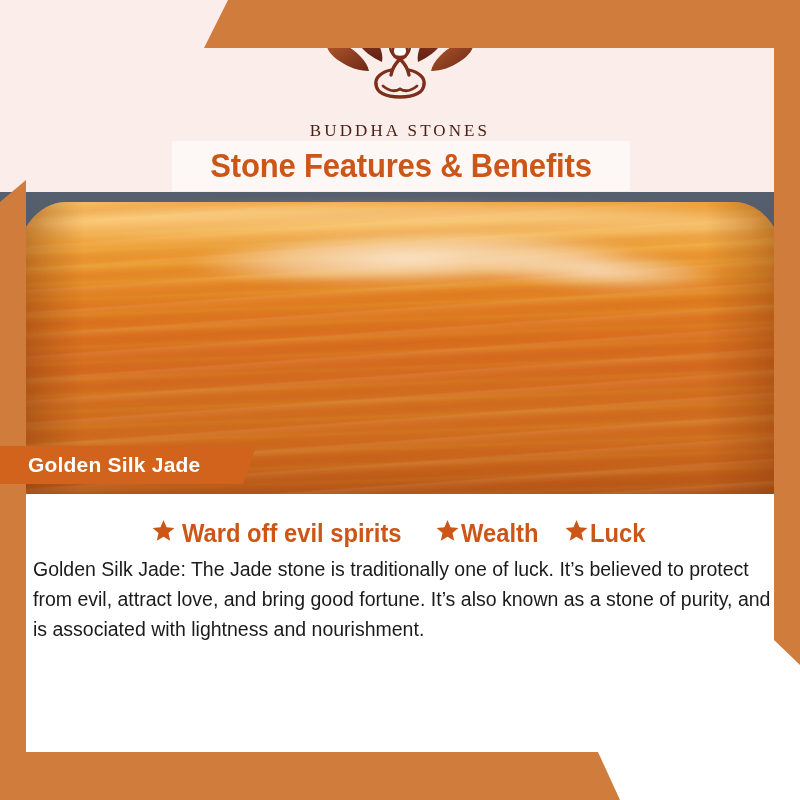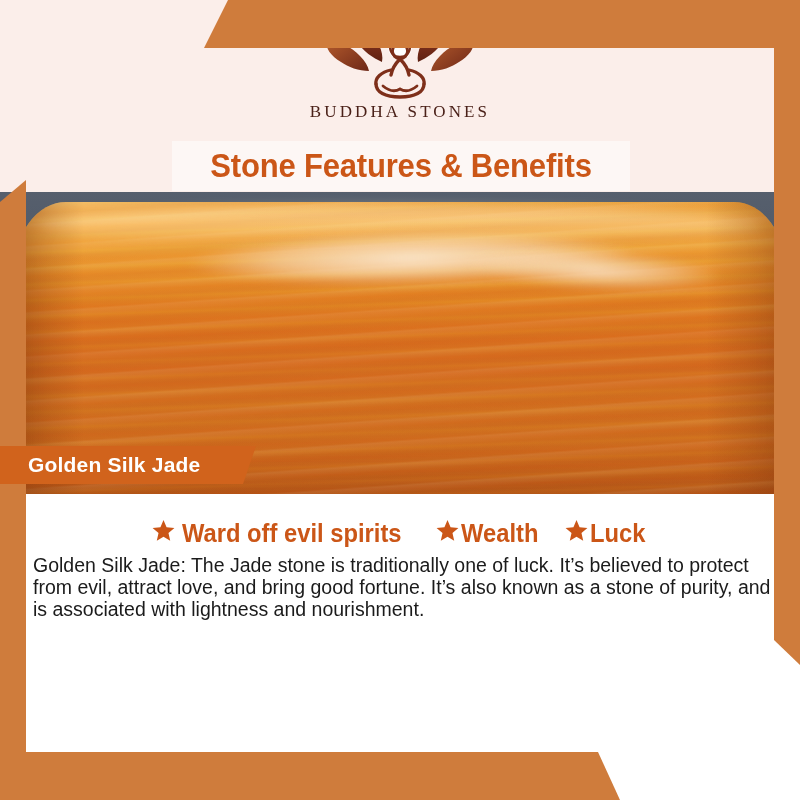--- a/index.html
+++ b/index.html
@@ -70,21 +70,21 @@
     text-align: center;
   }
   .logo-mark {
     display: block;
     margin: 0 auto;
     width: 158px;
     height: 86px;
   }
   .logo-word {
     display: block;
-    margin-top: 2px;
+    margin-top: 21px;
     font-family: "Liberation Serif", serif;
     font-size: 17px;
     letter-spacing: 3.1px;
     color: #4a2018;
     font-weight: 400;
   }
 
   .title-card {
     position: absolute;
     left: 172px;
@@ -312,21 +312,21 @@
   }
   .benefit.spaced .star { margin-right: 7px; }
 
   .paragraph {
     position: absolute;
     left: 33px;
     top: 60px;
     width: 740px;
     font-family: "Liberation Sans Narrow", "Liberation Sans", sans-serif;
     font-size: 19.5px;
-    line-height: 22px;
+    line-height: 30px;
     color: #1b1b1b;
     letter-spacing: 0px;
   }
 </style>
 </head>
 <body>
 
 <div id="poster">
 
   <div class="header">

